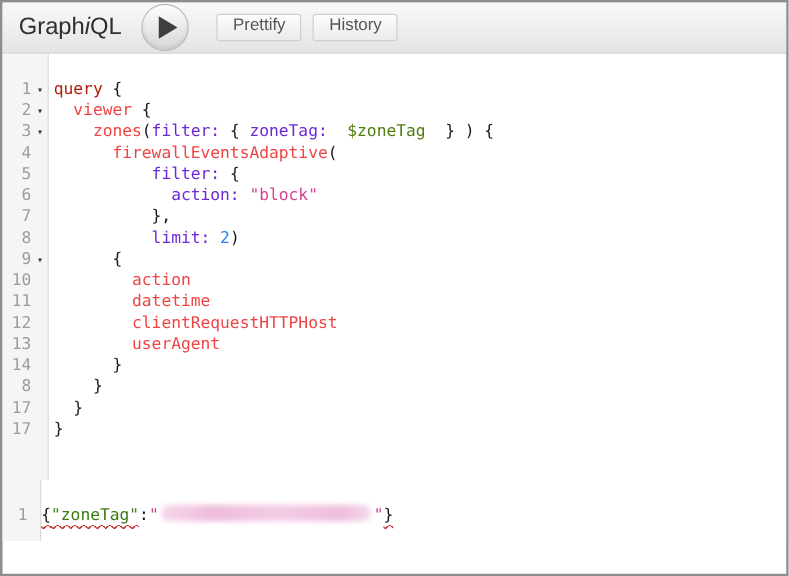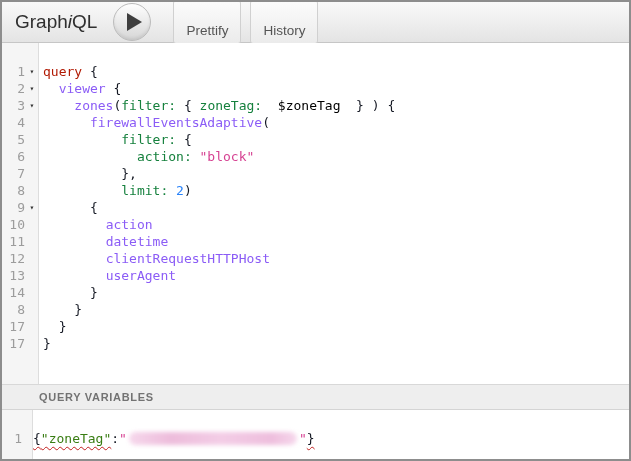--- a/index.html
+++ b/index.html
@@ -26,21 +26,21 @@
     box-shadow:inset 0 -2px 3px rgba(0,0,0,.08);
     display:flex; align-items:center; justify-content:center;
     margin-right:22px; cursor:pointer; padding:0;
   }
   .play-tri {
     width:0; height:0; margin-left:4px;
     border-top:9px solid transparent; border-bottom:9px solid transparent;
     border-left:15px solid #3e3e3e;
   }
   .tb-btn {
-    margin-right:9px; padding:22px 12px 5px;
+    margin-right:9px; padding:0 12px 5px;
     font-size:13.5px; color:#555; font-family:inherit;
     background:linear-gradient(#fcfcfc,#ebebeb);
     border:1px solid #d0d0d0; border-radius:3px; cursor:pointer;
   }
   
   .editor {
     position:relative; overflow:hidden;
     font-family:"DejaVu Sans Mono", monospace;
     font-size:13px; line-height:17px; background:#fff;
   }
@@ -51,24 +51,24 @@
   }
   .vars-editor .gutter-bg { width:30px; }
   .lines { position:relative; padding-top:20px; }
   .cm-line { display:flex; height:17px; white-space:pre; }
   .ln { flex:0 0 23px; width:23px; text-align:right; color:#9c9c9c; }
   .fold { flex:0 0 14px; width:14px; text-align:center; font-size:8px; color:#333; cursor:pointer; line-height:17px; }
   .code { padding-left:4px; color:#141823; }
   .vars-editor .ln { flex-basis:20px; width:20px; }
   .vars-editor .code { padding-left:11px; }
   .tk-kw { color:#B11A04;text-align:right; }
-  .tk-fd { color:#8b5cf6; }
-  .tk-at { color:#15803d; }
+  .tk-fd { color:#ef4444; }
+  .tk-at { color:#6d28d9; }
   .tk-st { color:#D64292; }
-  .tk-vr { color:#000000; }
+  .tk-vr { color:#4d7c0f; }
   .tk-nm { color:#2882F9; }
   .tk-pn { color:#141823; }
   .tk-vk { color:#397D13; }
   .wavy {
     text-decoration-line:underline; text-decoration-style:wavy;
     text-decoration-color:#c21f1f; text-decoration-thickness:1px;
     text-underline-offset:2.5px;
   }
   .redacted {
     display:inline-block; width:168px; height:13px; border-radius:7px;
@@ -114,21 +114,20 @@
         <div class="cm-line"><span class="ln">11</span><span class="fold"></span><span class="code"><span class="tk-pn">        </span><span class="tk-fd">datetime</span></span></div>
         <div class="cm-line"><span class="ln">12</span><span class="fold"></span><span class="code"><span class="tk-pn">        </span><span class="tk-fd">clientRequestHTTPHost</span></span></div>
         <div class="cm-line"><span class="ln">13</span><span class="fold"></span><span class="code"><span class="tk-pn">        </span><span class="tk-fd">userAgent</span></span></div>
         <div class="cm-line"><span class="ln">14</span><span class="fold"></span><span class="code"><span class="tk-pn">      }</span></span></div>
         <div class="cm-line"><span class="ln">8</span><span class="fold"></span><span class="code"><span class="tk-pn">    }</span></span></div>
         <div class="cm-line"><span class="ln">17</span><span class="fold"></span><span class="code"><span class="tk-pn">  }</span></span></div>
         <div class="cm-line"><span class="ln">17</span><span class="fold"></span><span class="code"><span class="tk-pn">}</span></span></div>
       </div>
   </div>
 
-  <div class="vars-header">QUERY VARIABLES</div>
 
   <div class="editor vars-editor">
     <div class="gutter-bg"></div>
     <div class="lines" id="vars-lines">
         <div class="cm-line"><span class="ln">1</span><span class="code"><span class="tk-pn wavy">{</span><span class="tk-vk wavy">"zoneTag"</span><span class="tk-pn">:</span><span class="tk-st">"</span><span class="redacted"></span><span class="tk-st">"</span><span class="tk-pn wavy">}</span></span></div>
       </div>
   </div>
 
 </div>
 

